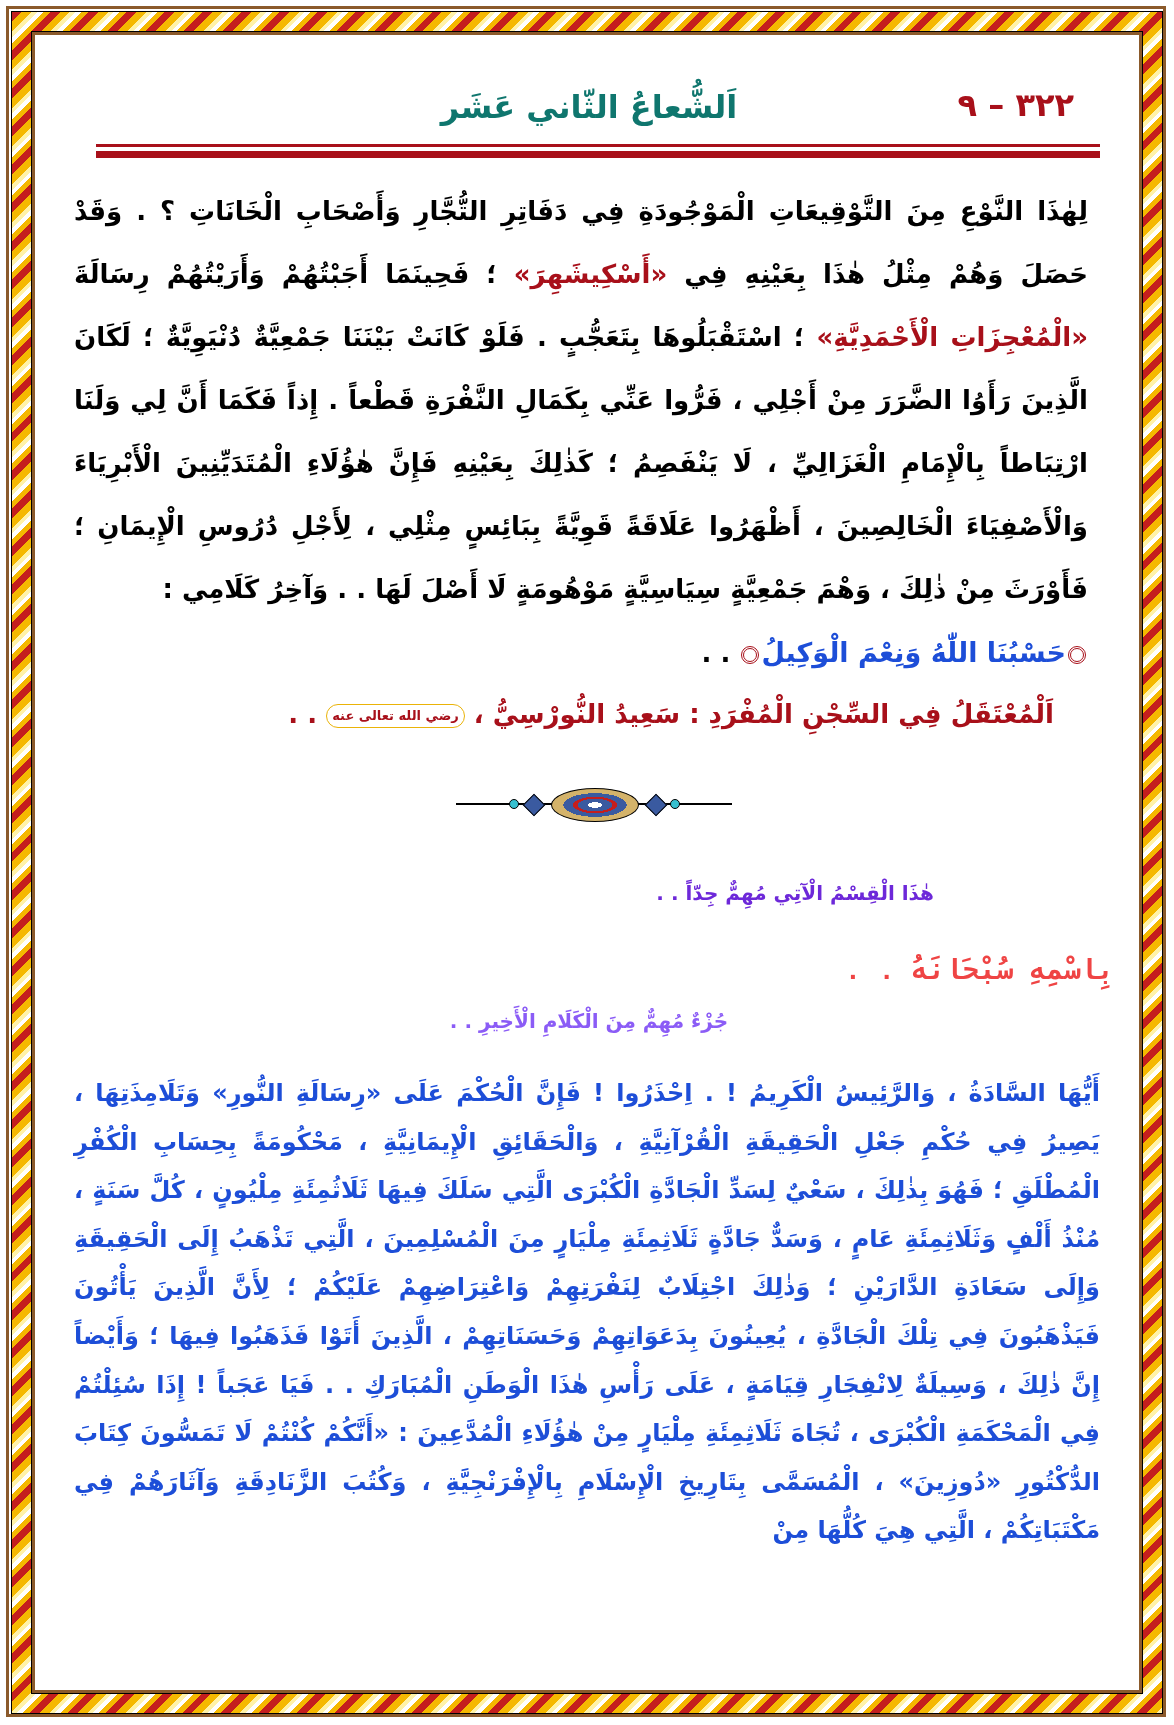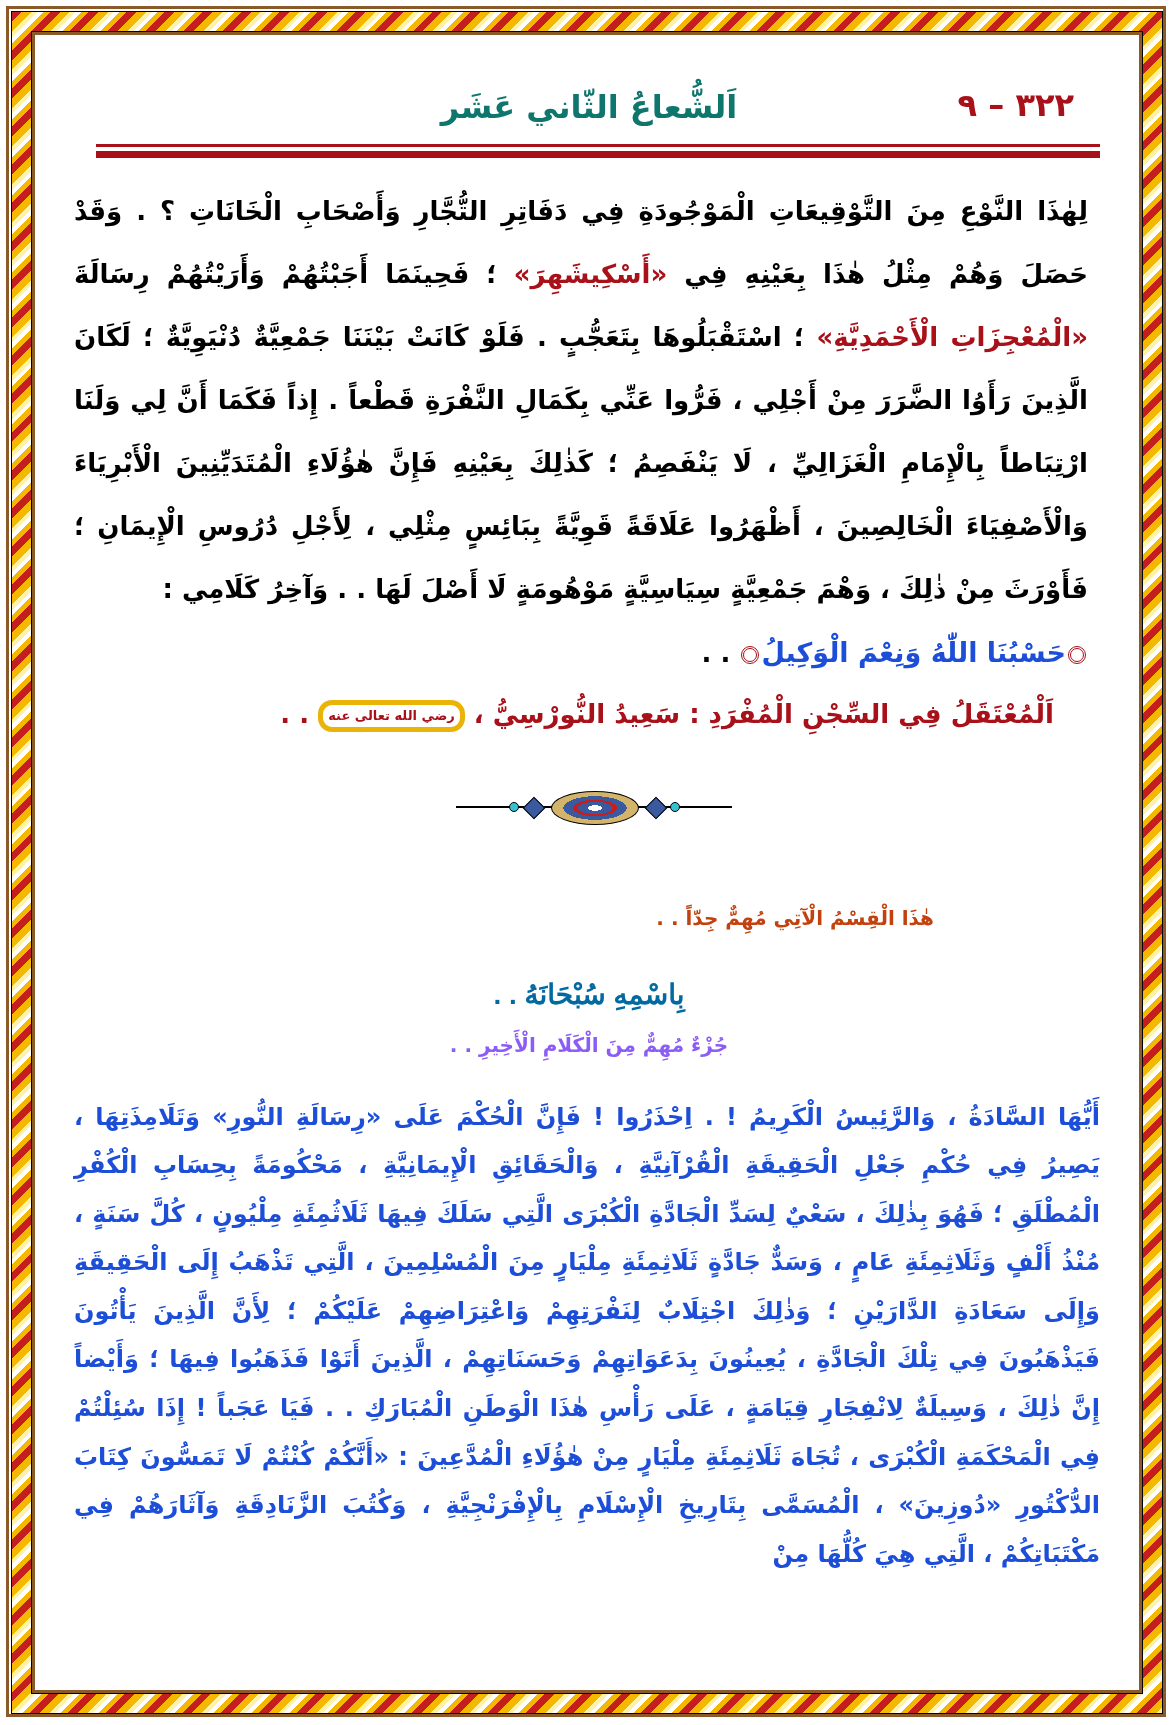--- a/index.html
+++ b/index.html
@@ -35,38 +35,38 @@
 
   .para { font-family: "DejaVu Sans", sans-serif; font-size: 26px; line-height: 63px; text-align: justify;
           text-align-last: right; color: #000; margin: 22px 26px 0 10px; font-weight: bold; }
   .red-quote { color: #a8101a; }
   .blue-verse { color: #1d4ed8; font-size: 27px; }
   .rosette { display: inline-block; width: 18px; height: 18px; border-radius: 50%; vertical-align: middle;
              border: 3px double #a8101a; box-sizing: border-box; margin: 0 2px; }
 
   .signature { font-family: "DejaVu Sans", sans-serif; font-weight: bold; font-size: 26px; color: #a8101a;
                margin: 14px 60px 0 0; }
-  .honorific { display: inline-block; font-size: 13px; border: 5px solid #eab308; border-radius: 14px;
+  .honorific { display: inline-block; font-size: 13px; border: 1px solid #eab308; border-radius: 14px;
                padding: 0 5px; line-height: 22px; vertical-align: middle; }
 
   .divider { position: relative; height: 40px; margin-top: 54px; direction: ltr; }
   .divider-line { position: absolute; left: 392px; width: 276px; top: 20px; height: 2px; background: #000; }
   .divider-medallion { position: absolute; left: 487px; top: 5px; width: 86px; height: 32px; border-radius: 50%;
                        background: radial-gradient(ellipse at center, #ffffff 0 12%, #3a5aa0 12% 28%, #c41e1e 28% 36%, #3a5aa0 36% 52%, #d4b36a 52% 100%);
                        border: 1px solid #000; }
   .divider-bud { position: absolute; top: 14px; width: 14px; height: 14px; transform: rotate(45deg);
                  background: #3a5aa0; border: 1px solid #000; }
   .divider-bud.l { left: 462px; } .divider-bud.r { left: 584px; }
   .divider-dot { position: absolute; top: 16px; width: 8px; height: 8px; border-radius: 50%; background: #36c0d0; border: 1px solid #000; }
   .divider-dot.l { left: 445px; } .divider-dot.r { left: 606px; }
 
-  .note { font-family: "DejaVu Sans", sans-serif; font-weight: bold; font-size: 20px; color: #c2410c;
-          margin: 80px 180px 0 0; }
-  .bismillah { font-family: Liberation Sans, sans-serif; font-weight: bold; font-size: 28px; color: #0369a1;
-               text-align: center; margin-top: 48px; }
+  .note { font-family: "DejaVu Sans", sans-serif; font-weight: bold; font-size: 20px; color: #6d28d9;
+          margin: 58px 180px 0 0; }
+  .bismillah { font-family: Liberation Mono, monospace; font-weight: bold; font-size: 28px; color: #ef4444;
+               margin-top: 48px; }
   .subtitle { font-family: "DejaVu Sans", sans-serif; font-weight: bold; font-size: 20px; color: #8b5cf6;
               text-align: center; margin-top: 22px; }
 
   .red-para { font-family: "DejaVu Sans", sans-serif; font-size: 24px; font-weight: bold; line-height: 48.6px;
               color: #1d4ed8; text-align: justify; text-align-last: right; margin: 36px 14px 0 10px; }
 </style>
 </head>
 <body>
 
 <div class="frame-outer">

